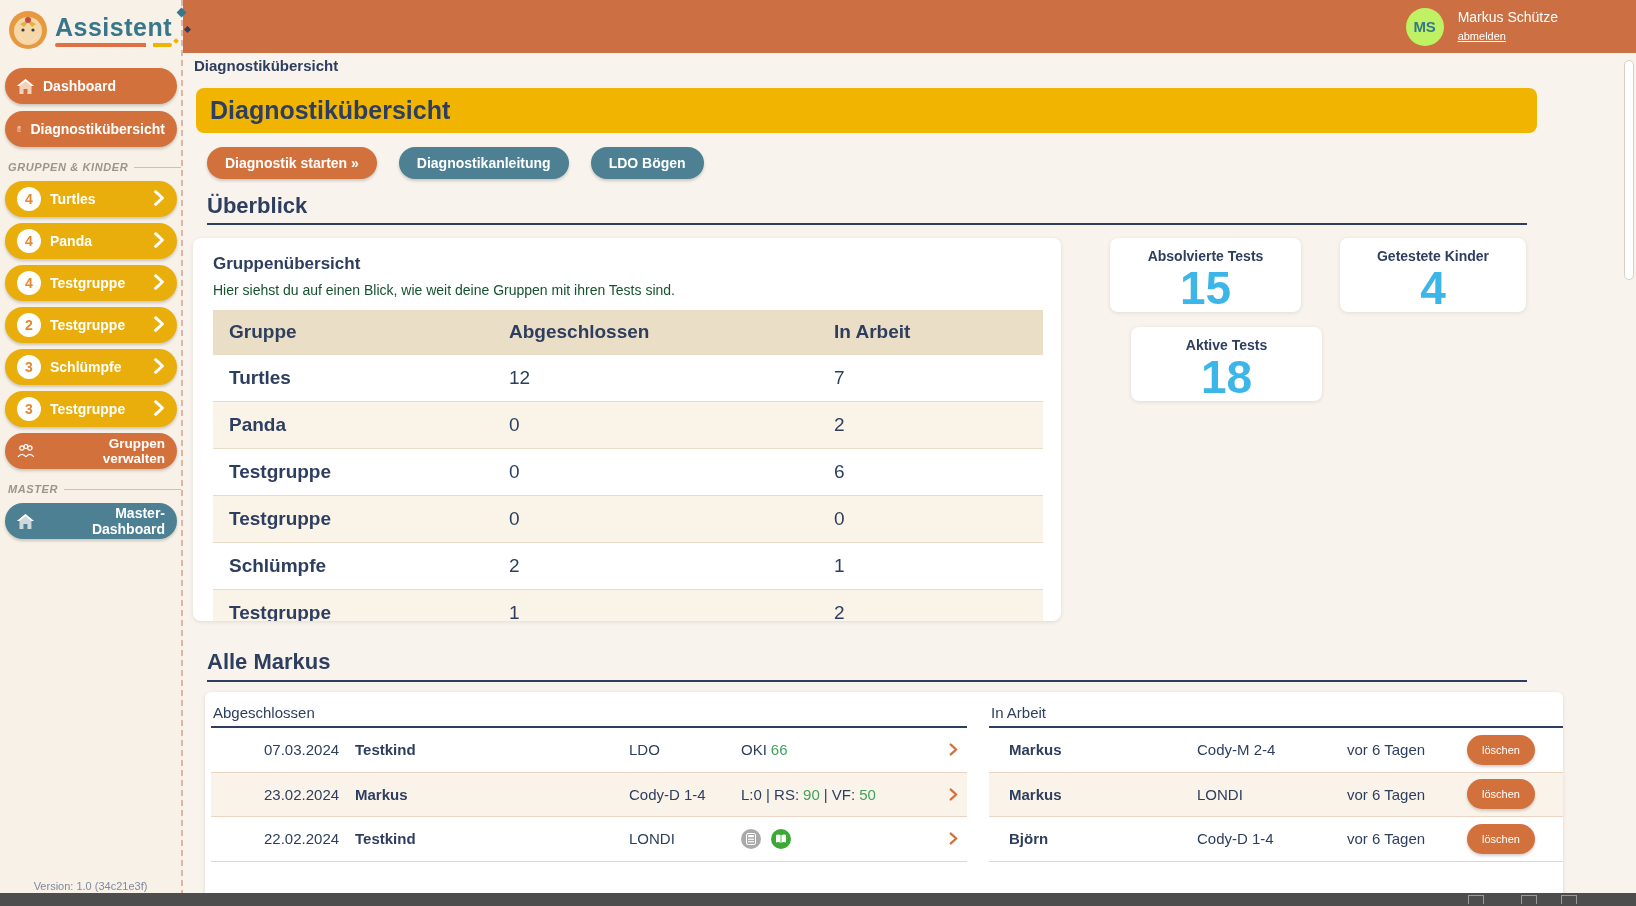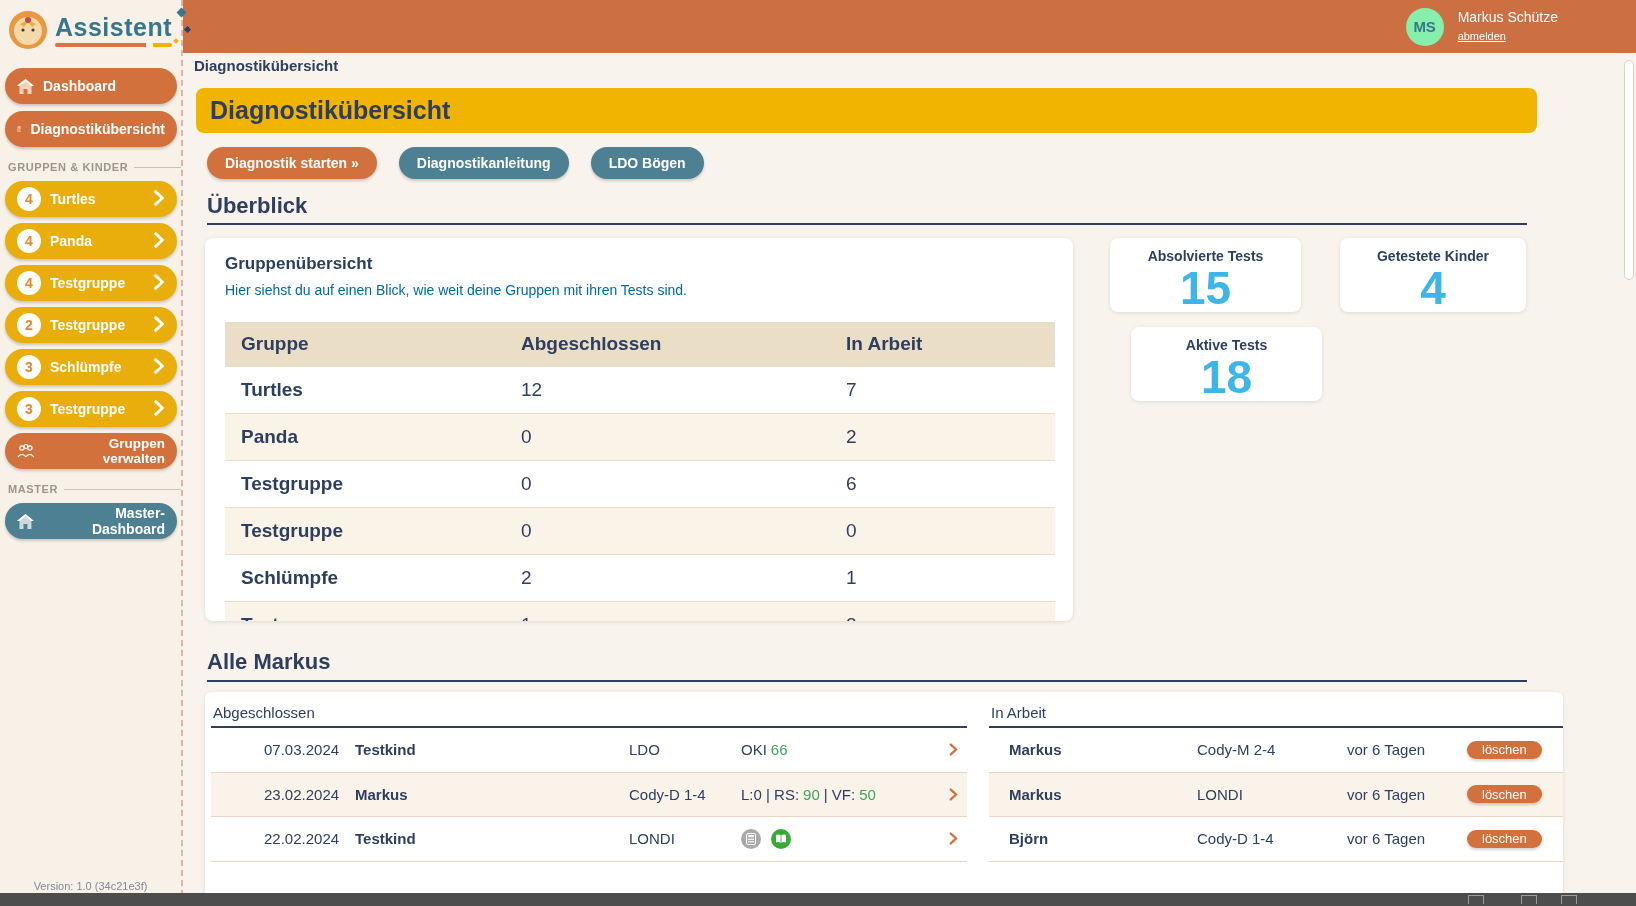--- a/index.html
+++ b/index.html
@@ -25,54 +25,54 @@
               font-family:inherit; font-size:14px; font-weight:bold; color:#fff; padding:0 12px;
               box-shadow:0 2px 3px rgba(0,0,0,0.18); text-align:right; }
   .orange-btn { background:#d3713d; }
   .teal-btn { background:#4d8093; }
   .grp-btn { background:#e9ae0b; justify-content:flex-start; position:relative; margin-bottom:6px; }
   .grp-btn .chev { position:absolute; right:12px; top:9px; }
   .badge { width:24px; height:24px; border-radius:50%; background:#fff; color:#e2882d;
            font-size:14px; font-weight:bold; display:flex; align-items:center; justify-content:center; flex:0 0 auto; }
   .section-label { display:flex; align-items:center; gap:6px; margin:14px 0 8px 8px;
                    font-size:11px; font-weight:bold; color:#9b968c; letter-spacing:0.6px;
-                   text-transform:uppercase; white-space:nowrap; }
+                   text-transform:uppercase; white-space:nowrap;font-style:italic; }
   .section-label .rule { flex:1; height:1px; background:#c9c4ba; margin-right:0; }
   .nav-gap { height:12px; }
   .version { position:absolute; bottom:14px; left:0; width:100%; text-align:center;
              font-size:11px; color:#8089a0; }
   .clipped-smudge { position:absolute; bottom:1px; left:2px; width:170px; height:6px; overflow:hidden;
         background:repeating-linear-gradient(to right,#2d3e5f 0 14px,transparent 14px 20px,#2d3e5f 20px 42px,transparent 42px 50px);
         opacity:0.85; }
 
   
   .topbar { position:absolute; left:183px; top:0; right:0; height:53px; background:#cc6f42; z-index:4;
             display:flex; align-items:center; justify-content:flex-end; padding-right:78px; gap:14px; }
-  .avatar { width:38px; height:38px; border-radius:50%; background:#86efac; color:#38778b;
+  .avatar { width:38px; height:38px; border-radius:50%; background:#bef264; color:#38778b;
             font-weight:bold; font-size:15px; display:flex; align-items:center; justify-content:center; }
   .user-block { color:#fff; font-size:14px; line-height:1.25; }
   .logout { color:#fff; font-size:11px; text-decoration:underline; cursor:pointer; display:inline-block; }
 
   
   .main { position:absolute; left:183px; top:53px; right:0; bottom:0; }
   .breadcrumb { position:absolute; left:11px; top:4px; font-size:15px; font-weight:bold; color:#2d3e5f; }
   .banner { position:absolute; left:13px; top:35px; width:1341px; height:45px; background:#f1b501;
             border-radius:8px; display:flex; align-items:center; padding-left:14px; }
   .banner h1 { font-size:25px; font-weight:bold; color:#2d3e5f; }
   .actions { position:absolute; left:24px; top:94px; display:flex; gap:22px; }
   .pill { border:none; cursor:pointer; font-family:inherit; font-size:14px; font-weight:bold; color:#fff;
           height:32px; padding:0 18px; border-radius:16px; box-shadow:0 2px 3px rgba(0,0,0,0.18); }
   .sec-heading { position:absolute; left:24px; font-size:22px; font-weight:bold; color:#2d3e5f; }
   .sec-rule { position:absolute; left:24px; width:1320px; height:2px; background:#2d3e5f; }
 
   
-  .gcard { position:absolute; left:22px; top:185px; width:868px; height:383px; background:#fff;
+  .gcard { position:absolute; left:10px; top:185px; width:868px; height:383px; background:#fff;
            border-radius:8px; box-shadow:0 1px 4px rgba(0,0,0,0.10); padding:16px 20px 0 20px; overflow:hidden; }
   .gcard h2 { font-size:17px; font-weight:bold; color:#2d3e5f; margin-bottom:8px; }
-  .gcard .sub { font-size:14px; color:#0369a1; margin-bottom:24px; }
+  .gcard .sub { font-size:14px; color:#14532d; margin-bottom:12px; }
   table.gtable { width:830px; border-collapse:collapse; font-size:19px; }
   .gtable th { background:#ebdec7; color:#2d3e5f; text-align:left; font-weight:bold;
                padding:11px 16px; }
   .gtable td { padding:12px 16px; color:#2d3e5f; border-top:1px solid #e8dcc6; }
   .gtable td.grp-name { font-weight:bold; }
   .gtable tr.alt td { background:#faf3e8; }
   .gtable th:nth-child(1){ width:280px; } .gtable th:nth-child(2){ width:325px; }
 
   
   .stat-card { position:absolute; background:#fff; border-radius:8px; box-shadow:0 1px 4px rgba(0,0,0,0.10);
@@ -95,21 +95,21 @@
   .trow .score { width:208px; color:#2d3e5f; display:flex; align-items:center; gap:4px; }
   .seg-green { color:#41a25d; }
   .seg-dark { color:#2d3e5f; }
   .trow .chev-cell { width:18px; }
   .irow { display:flex; align-items:center; height:44.5px; border-bottom:1px solid #ecd4c4; font-size:15px; }
   .irow.alt { background:#faf3e9; }
   .irow .iname { font-weight:bold; margin-left:20px; width:188px; color:#2d3e5f; }
   .irow .itest { width:150px; color:#2d3e5f; }
   .irow .iwhen { width:120px; color:#2d3e5f; }
   .del-btn { border:none; cursor:pointer; font-family:inherit; background:#d3713d; color:#fff;
-             font-size:13px; height:18px; padding:0 15px; border-radius:15px; margin-left:auto; margin-right:28px;
+             font-size:11px; height:30px; padding:0 15px; border-radius:15px; margin-left:auto; margin-right:28px;
              box-shadow:0 2px 3px rgba(0,0,0,0.18); }
 
   
   .scroll-thumb { position:absolute; right:2px; top:60px; width:10px; height:220px; background:#fff;
                   border:1px solid #d8d2c6; border-radius:5px; z-index:9; cursor:pointer; }
   .bottom-bar { position:absolute; left:0; bottom:0; width:1636px; height:13px; background:#4d4d4d; z-index:10;
                 display:flex; align-items:flex-end; }
   .task-icon { position:absolute; bottom:2px; width:16px; height:9px; border:1.5px solid #9a9a9a; border-bottom:none; }
 
   .icon-svg { display:block; }

